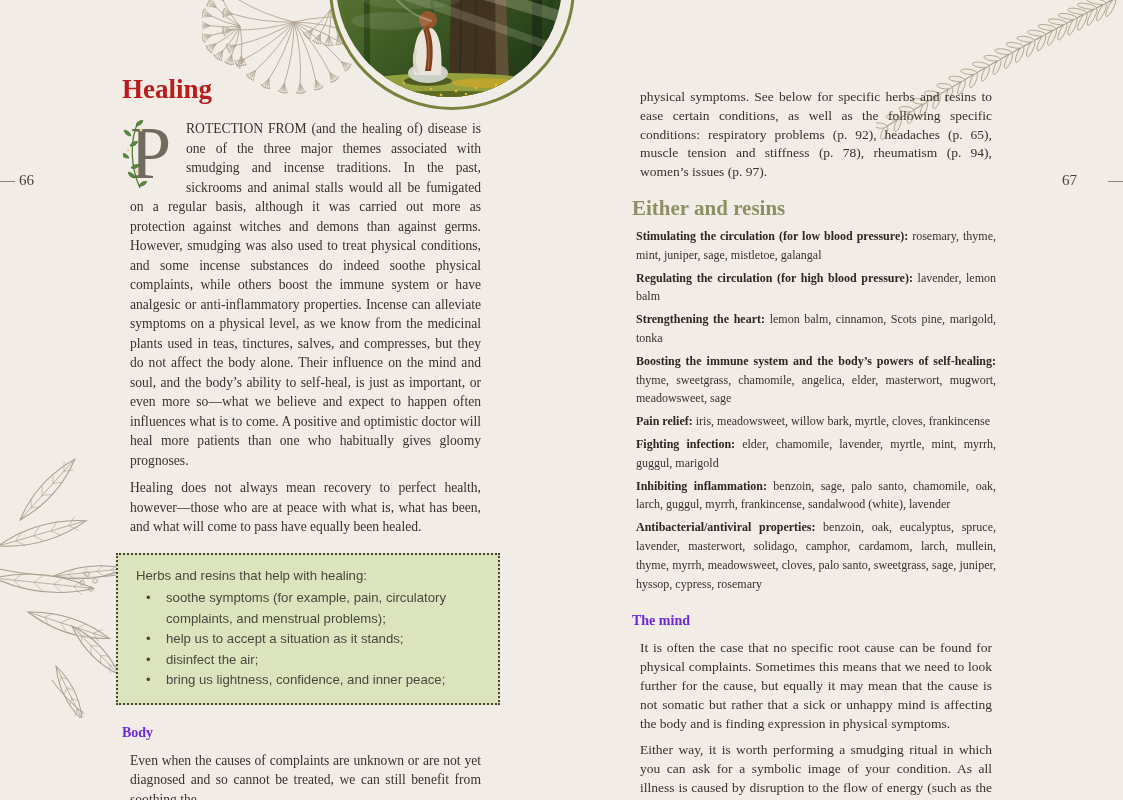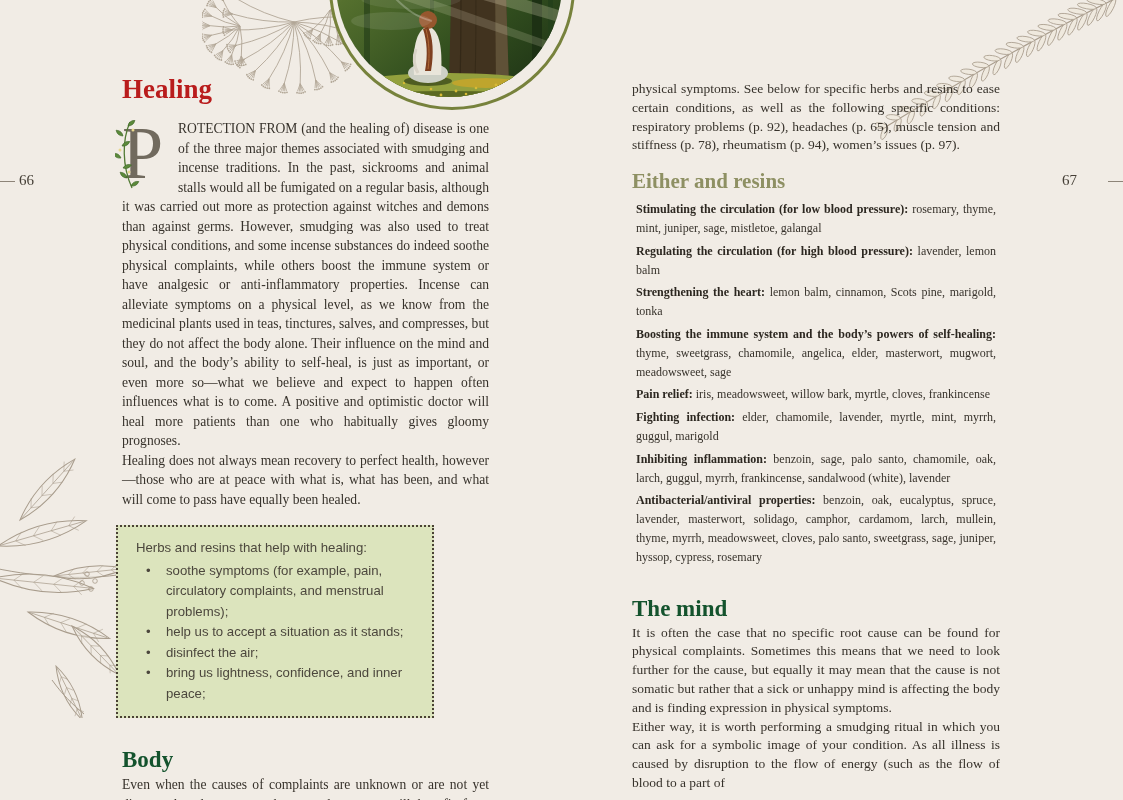--- a/index.html
+++ b/index.html
@@ -4,37 +4,37 @@
 <style>
   html,body{margin:0;padding:0;background:#e8e2d9;}
   .spread{position:relative;width:1123px;height:800px;background:#f1ece5;overflow:hidden;
           font-family:"Liberation Serif",serif;color:#37322b;}
   .decor{position:absolute;pointer-events:none;}
   
   .col{position:absolute;}
   .left-col{left:122px;top:74px;width:367px;}
   .right-col{left:632px;top:80px;width:368px;}
   h1.title{font-size:27px;line-height:31px;color:#b91c1c;margin:0 0 14px 0;font-weight:700;}
-  p.body{font-size:13.6px;line-height:19.5px;text-align:justify;margin:0;}
+  p.body{font-size:13.6px;line-height:19.5px;text-align:justify;margin:8px;}
   .right-col p.body{font-size:13.5px;line-height:18.8px;}
   .gap{margin-top:16px;}
   
   .dropcap{float:left;width:48px;height:60px;margin:4px 8px 0 0;position:relative;}
   .dropcap .letter{font-size:74px;line-height:60px;color:#716a5e;display:block;}
   .dropcap svg{position:absolute;left:-7px;top:-3px;}
   
-  .tipbox{box-sizing:border-box;margin:16px 0 0 -6px;width:318px;background:#dce4bd;
+  .tipbox{box-sizing:border-box;margin:16px 0 0 -6px;width:384px;background:#dce4bd;
           border:2px dotted #4a4134;padding:11px 18px 12px 18px;
           font-family:"Liberation Sans",sans-serif;font-size:13.2px;line-height:20.5px;color:#4c473d;}
   .tipbox ul{margin:2px 0 0 0;padding:0;list-style:none;}
   .tipbox li{padding-left:30px;position:relative;}
   .tipbox li::before{content:"\2022";position:absolute;left:10px;color:#4c473d;}
   
   h2.olive{font-size:21px;line-height:25px;color:#8e9063;margin:14px 0 6px 0;font-weight:700;}
-  h3.olive{font-size:23px;line-height:21px;color:#14532d;margin:31px 0 5px 0;font-weight:700;}
+  h3.olive{font-size:14px;line-height:21px;color:#6d28d9;margin:17px 0 5px 0;font-weight:700;}
   .entry{font-size:12px;line-height:18.8px;text-align:justify;margin:4px;}
   .entry b{color:#2c2720;}
   
   .pnum{position:absolute;top:172px;font-size:15px;color:#453f36;}
   .pnum-left{left:19px;}
   .pnum-right{left:1062px;}
   .ptick{position:absolute;top:181px;height:1px;background:#8d8478;width:15px;}
   .tick-left{left:0;}
   .tick-right{left:1108px;}
   

